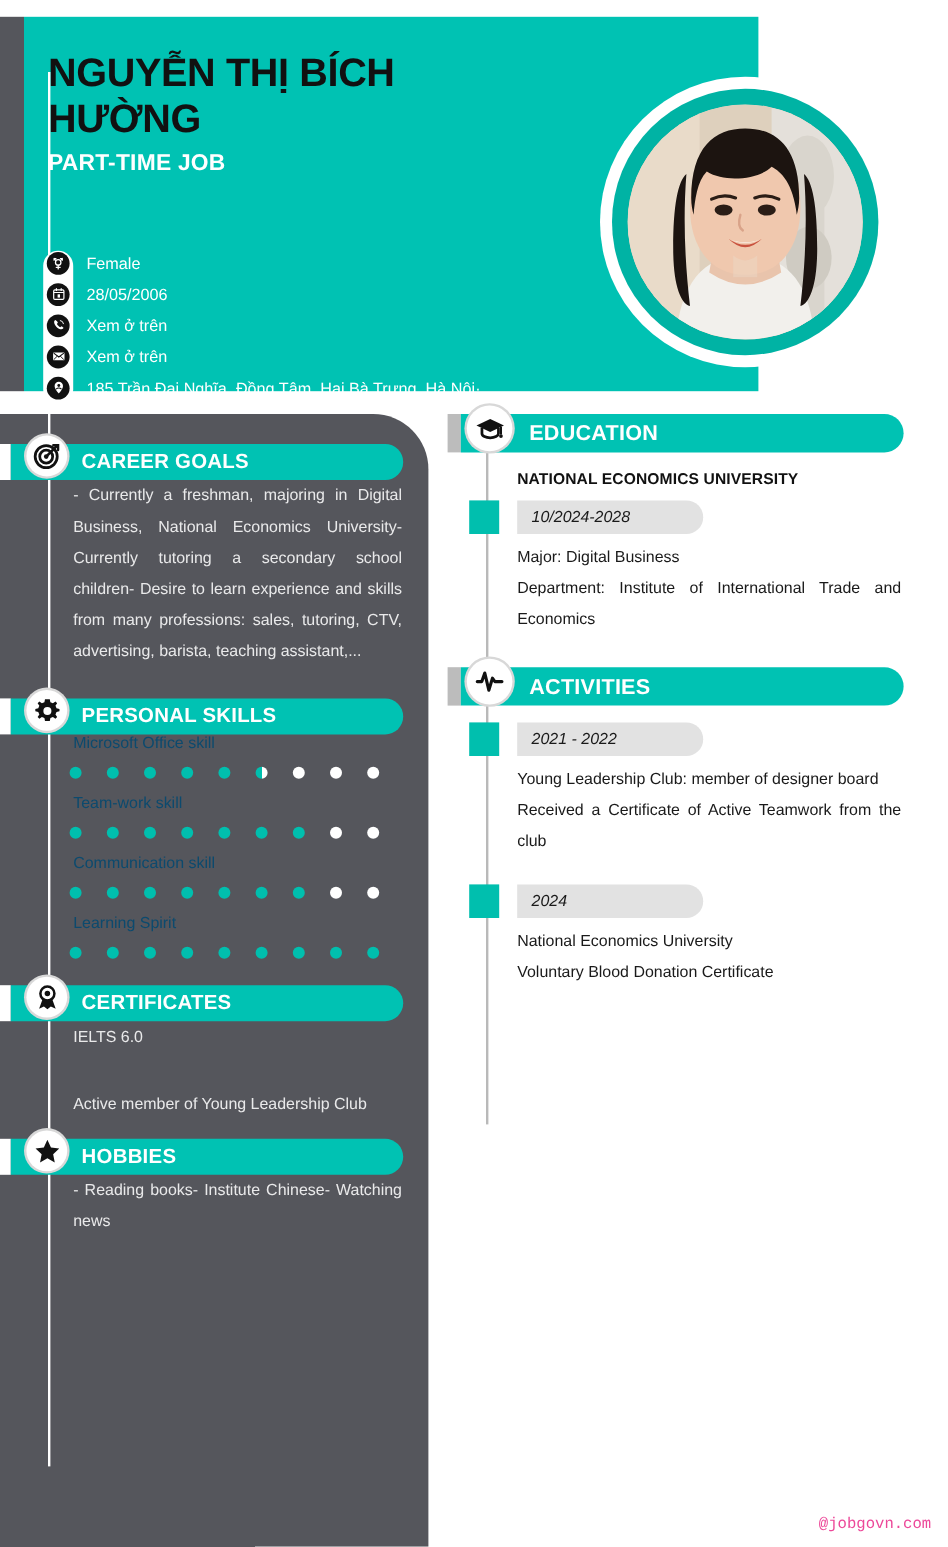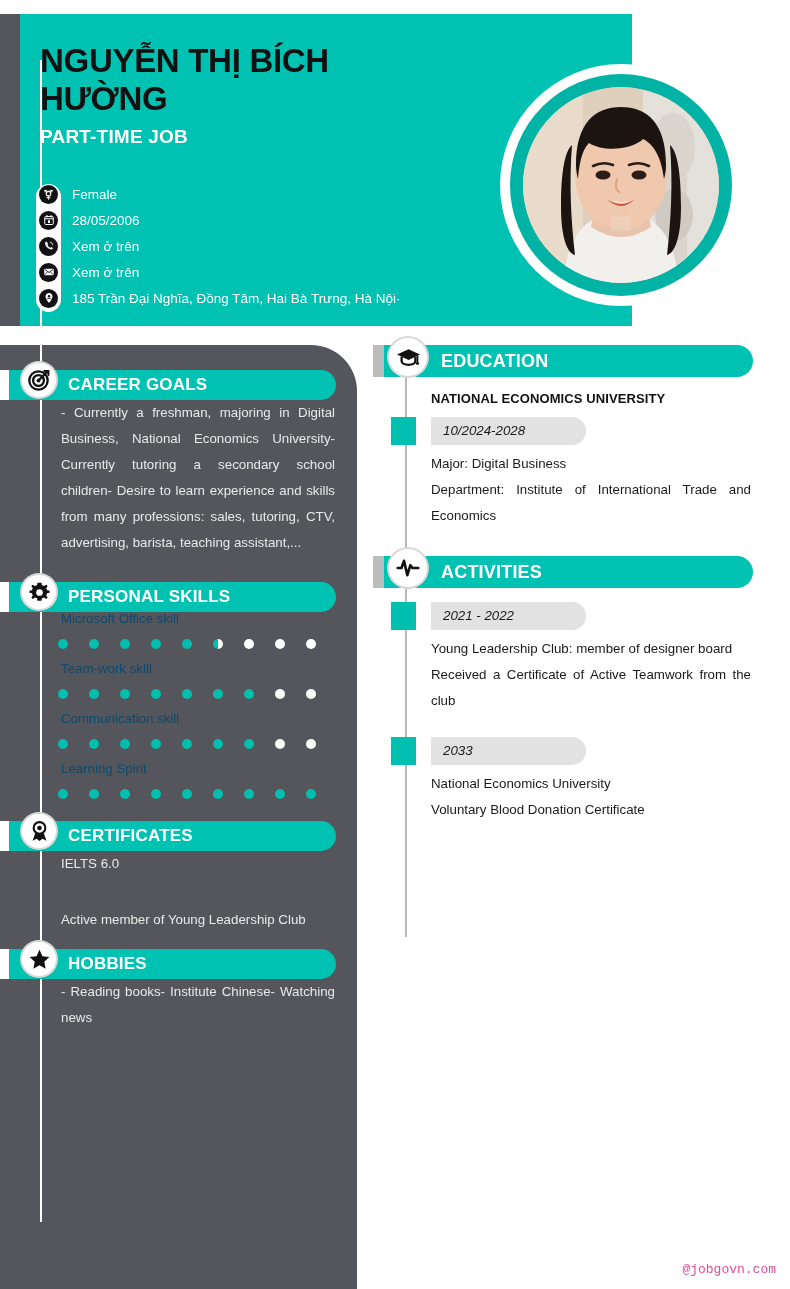--- a/index.html
+++ b/index.html
@@ -51,21 +51,21 @@
     font-size: 19px;
     font-weight: bold;
     color: #ffffff;
     margin: 8px 0 0 0;
     letter-spacing: 0.2px;
   }
 
   
   #contact-list {
     position: absolute;
-    left: 36px; top: 167px;
+    left: 36px; top: 192px;
     width: 470px;
   }
   #contact-pill-bg {
     position: absolute;
     left: 0; top: 3px;
     width: 25px; height: 128px;
     background: #ffffff;
     border-radius: 13px;
     z-index: 0;
   }
@@ -590,20 +590,20 @@
     <div class="date-text">2021 - 2022</div>
   </div>
   <div style="height:6px"></div>
   <div class="right-body">Young Leadership Club: member of designer board</div>
   <div class="right-body justified">Received a Certificate of Active Teamwork from the club</div>
 
   <div style="height:23px"></div>
   <div class="date-row">
     <div class="date-tab"></div>
     <div class="date-pill"></div>
-    <div class="date-text">2033</div>
+    <div class="date-text">2024</div>
   </div>
   <div style="height:6px"></div>
   <div class="right-body">National Economics University</div>
   <div class="right-body">Voluntary Blood Donation Certificate</div>
 </div>
 
 <div id="watermark">@jobgovn.com</div>
 
 </body></html>

